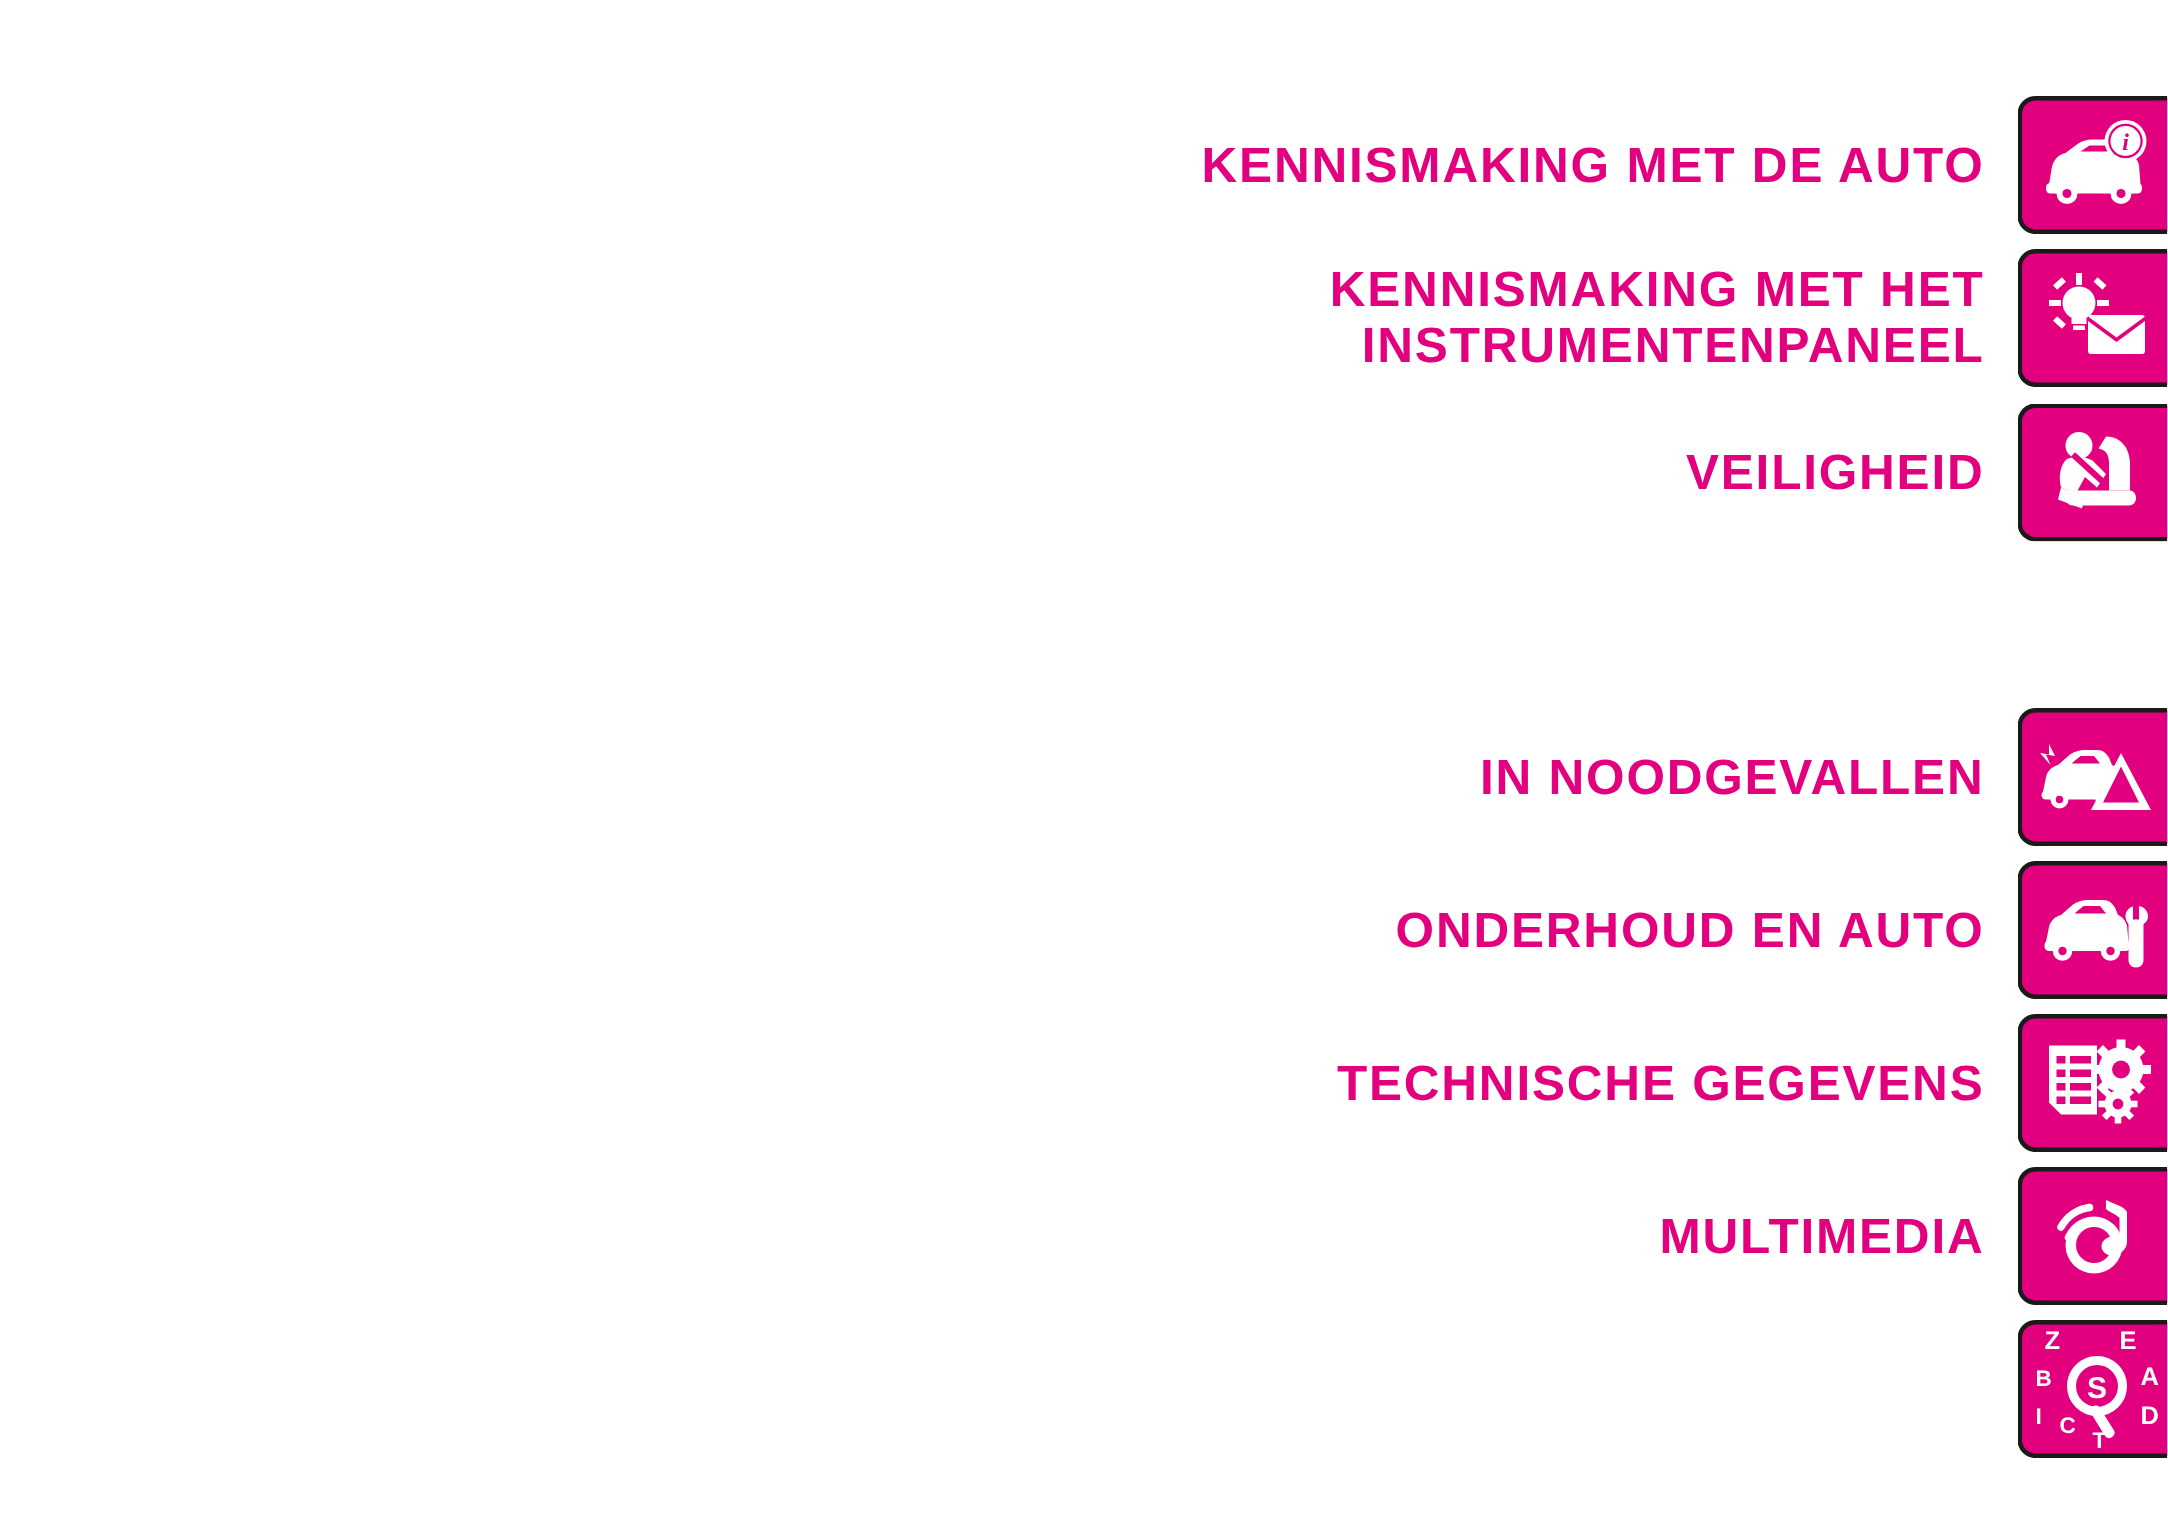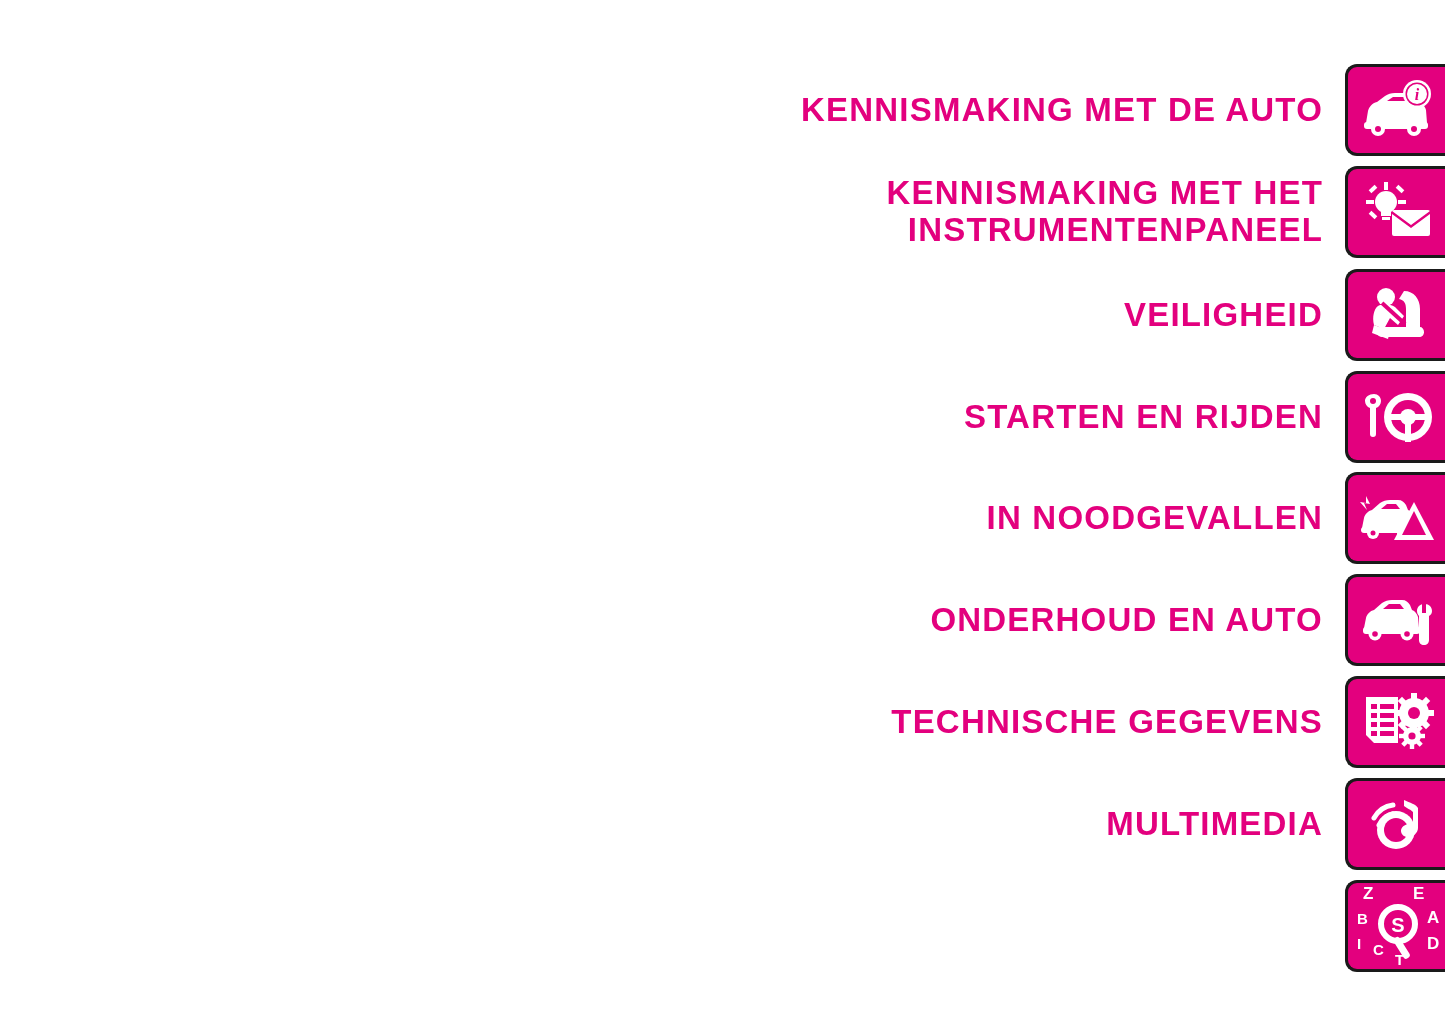--- a/index.html
+++ b/index.html
@@ -144,38 +144,20 @@
           <path d="M18 23 C22 21 30 21 35 24 L44 33 L38 42 L30 35 L24 46 L14 42 C12 34 14 26 18 23 Z" fill="#ffffff"></path>
 
           <path d="M14 42 L30 48 L28 56 L12 50 Z" fill="#ffffff"></path>
 
           <path d="M22 20 L45 41" stroke="#e3007e" stroke-width="4" fill="none"></path>
         </svg>
       </span>
     </div>
   </div>
 
-  <div class="row r3">
-    <div class="row-label">STARTEN EN RIJDEN</div>
-    <div class="tab">
-      <span>
-        <svg width="74" height="62" viewBox="0 0 74 62">
-
-          <path d="M14 8 C18 8 21 11 21 15 C21 18 19 21 16 22 L16 48 C16 50 15 51 13 51 C11 51 10 50 10 48 L10 22 C7 21 5 18 5 15 C5 11 9 8 14 8 Z" fill="#ffffff"></path>
-          <circle cx="13" cy="15" r="3" fill="#e3007e"></circle>
-
-          <circle cx="48" cy="31" r="24" fill="#ffffff"></circle>
-          <circle cx="48" cy="31" r="17" fill="#e3007e"></circle>
-          <circle cx="48" cy="31" r="8" fill="#ffffff"></circle>
-          <rect x="26" y="28" width="44" height="6" fill="#ffffff"></rect>
-          <rect x="45" y="34" width="6" height="22" fill="#ffffff"></rect>
-        </svg>
-      </span>
-    </div>
-  </div>
 
   <div class="row r4">
     <div class="row-label">IN NOODGEVALLEN</div>
     <div class="tab">
       <span>
         <svg width="78" height="60" viewBox="0 0 78 60">
 
           <path d="M4 40 L6 30 C7 26 10 23 14 22 L22 15 C25 13 28 12 32 12 L40 12 C44 12 46 14 48 17 L50 22 C53 23 55 26 56 29 L57 40 Z" fill="#ffffff"></path>
           <rect x="3" y="39" width="54" height="6" rx="3" fill="#ffffff"></rect>
           <circle cx="15" cy="45" r="6" fill="#ffffff"></circle>

